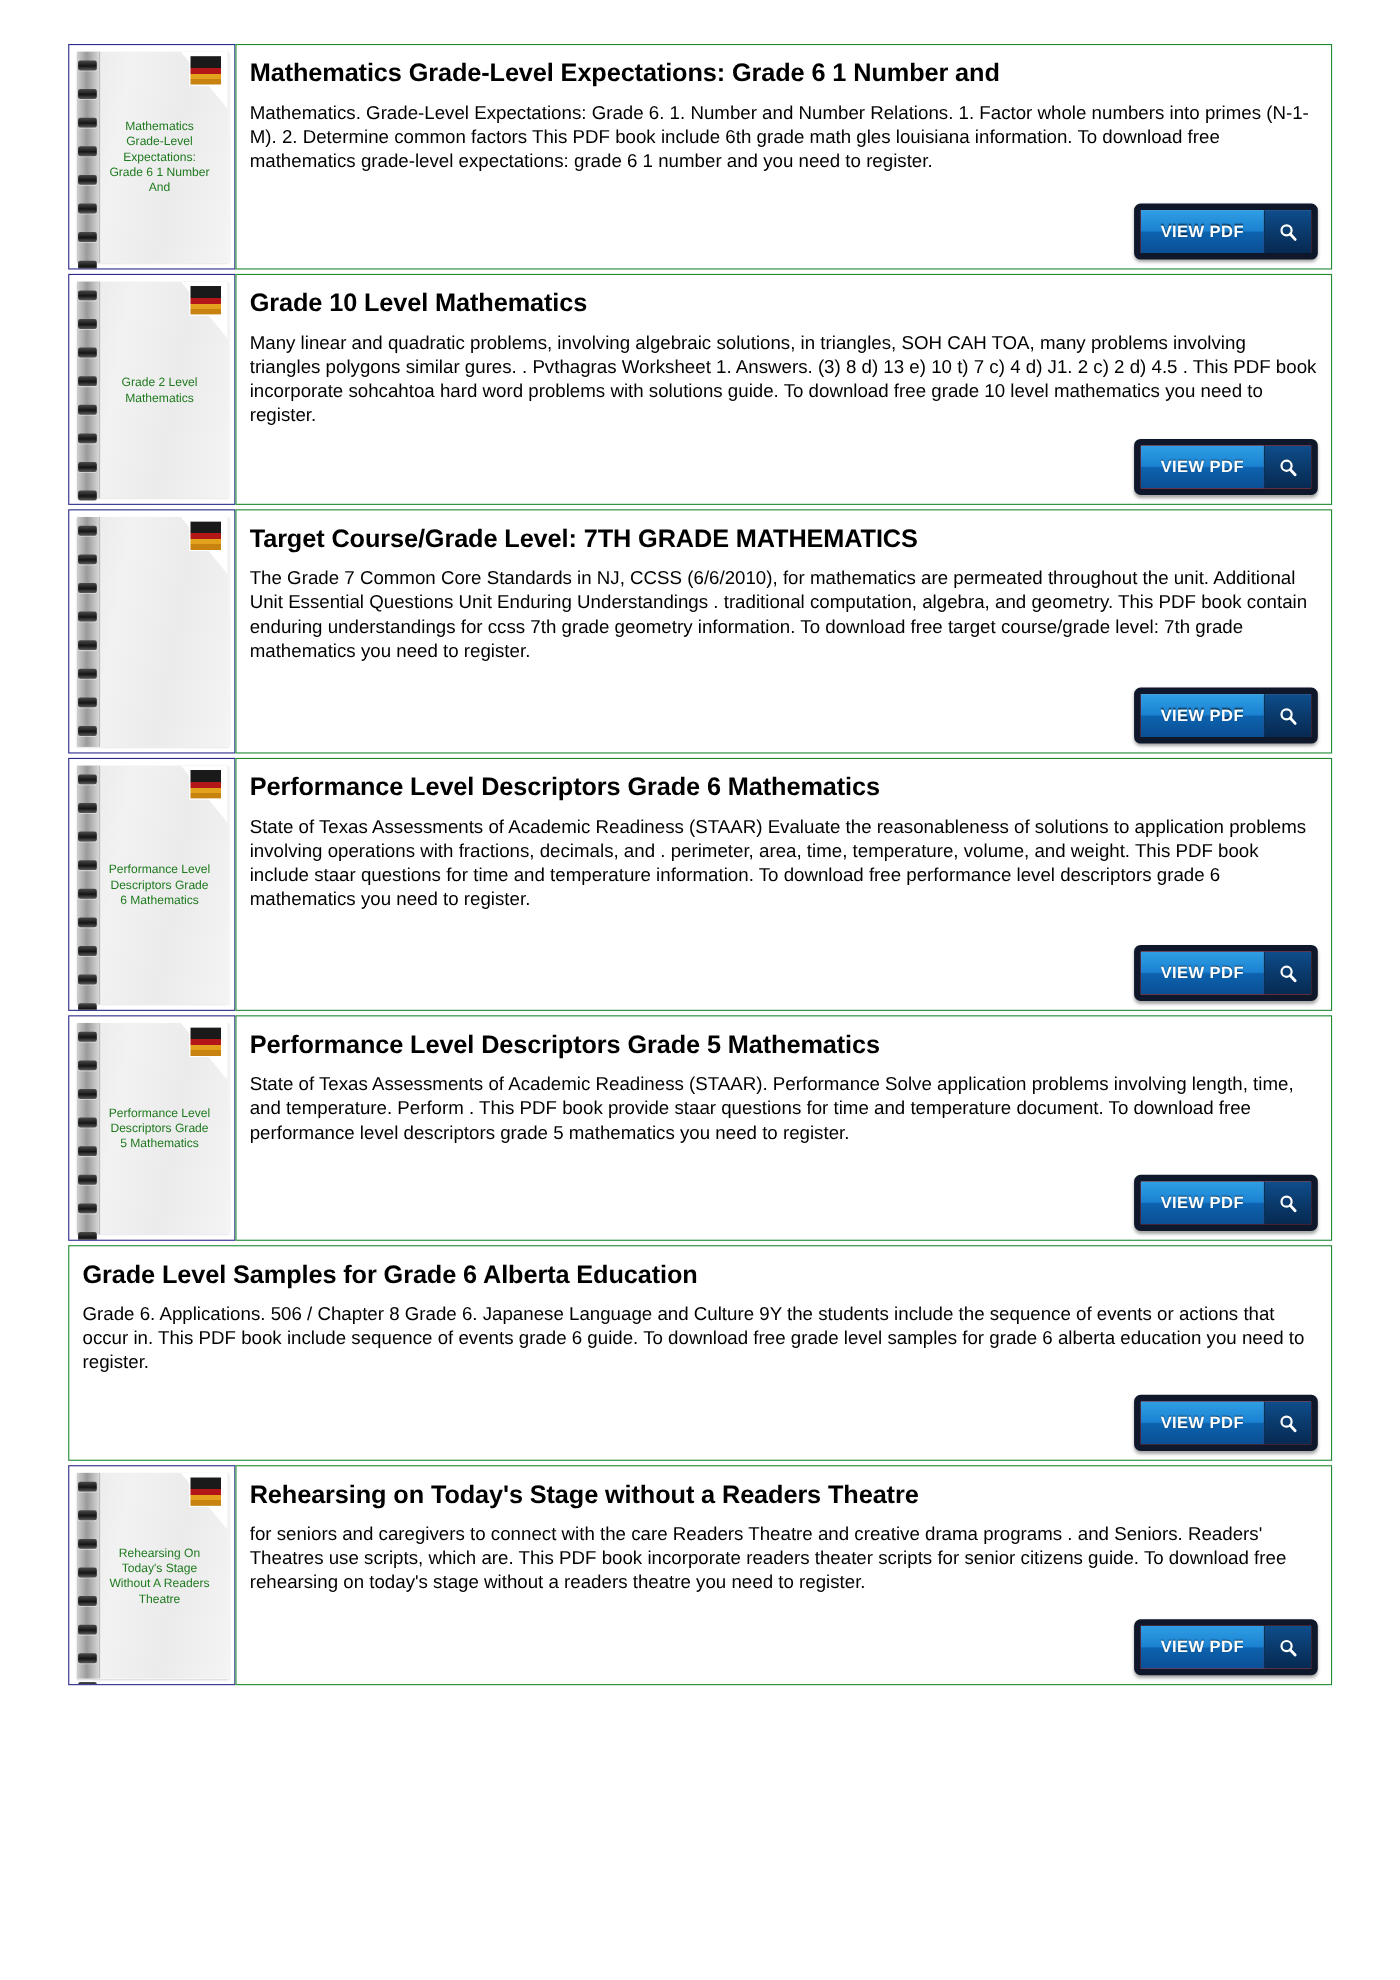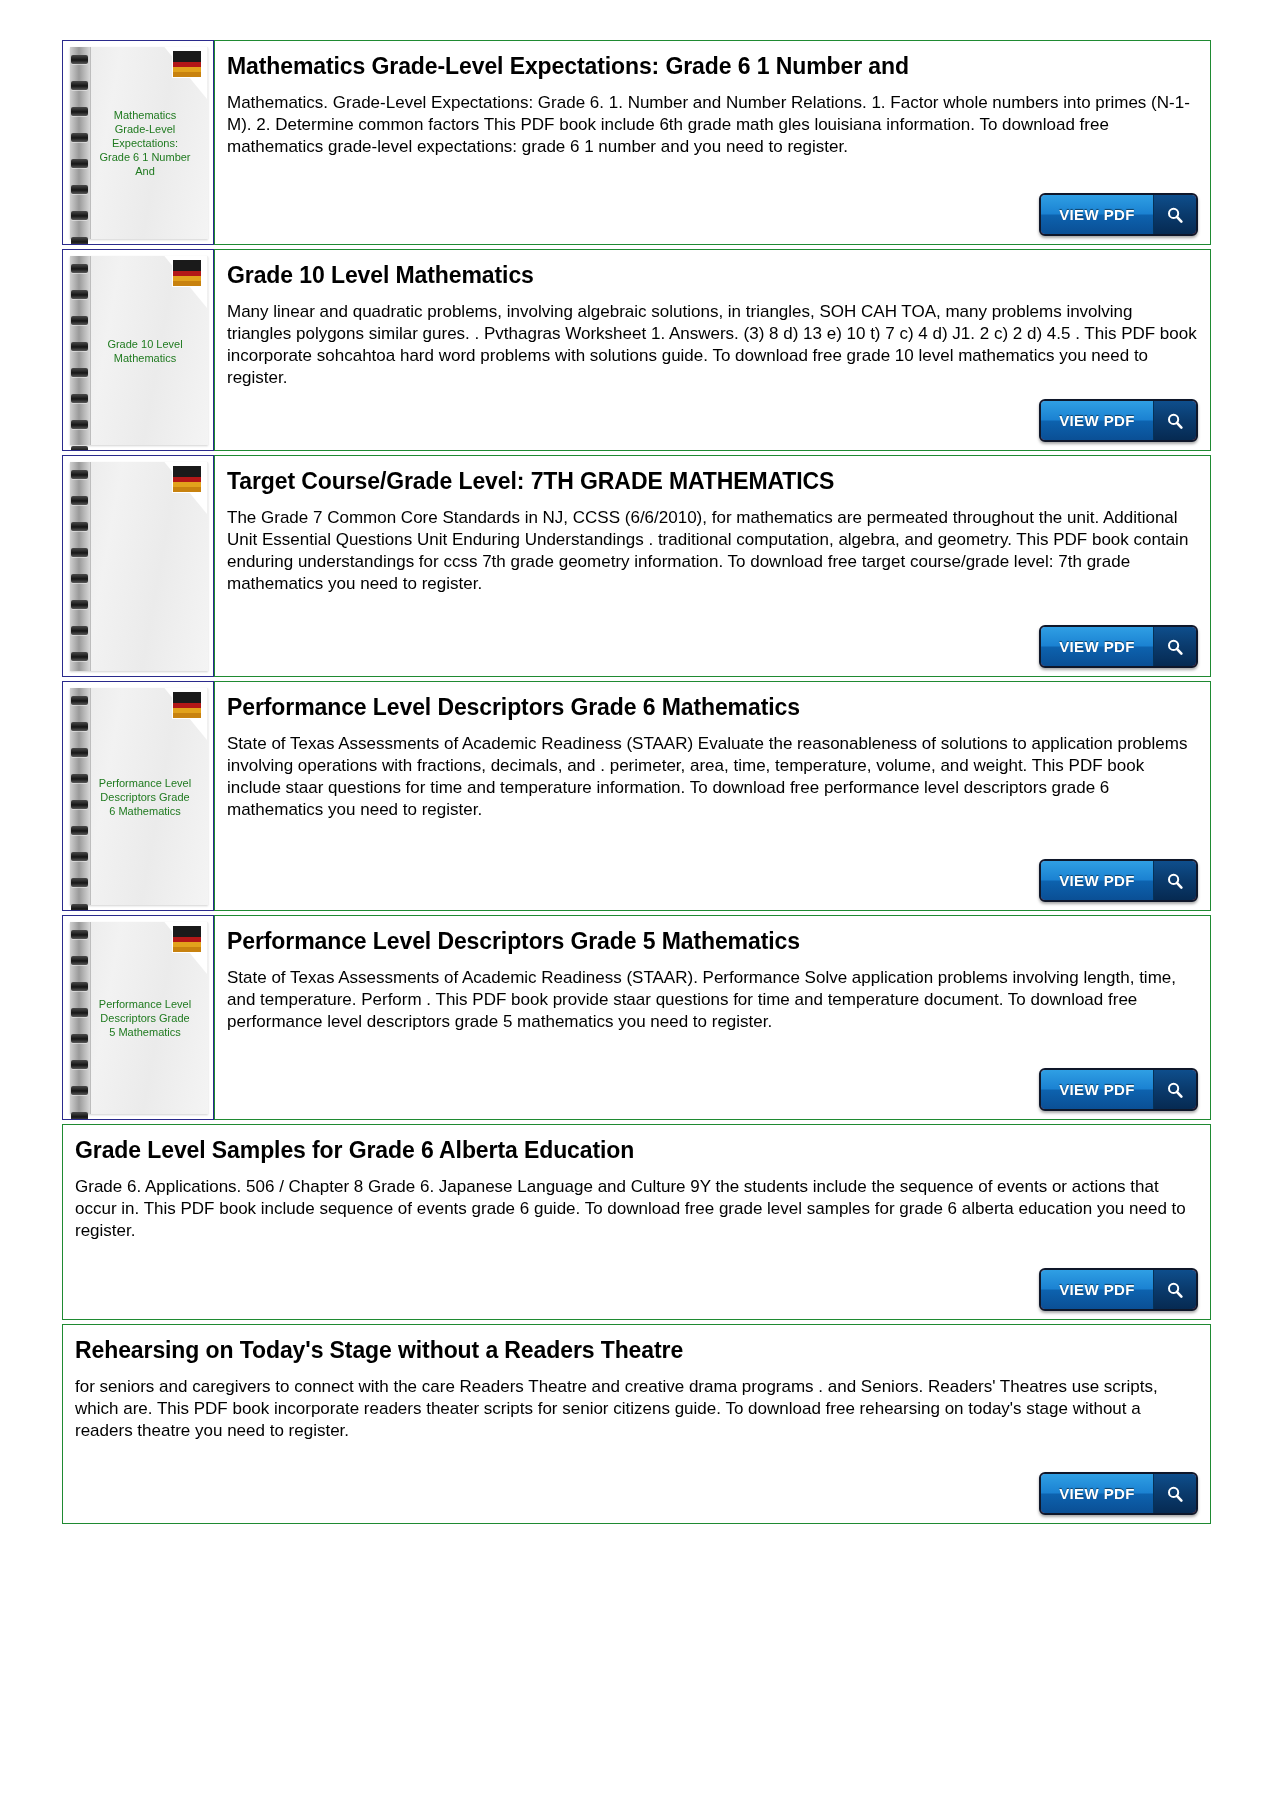--- a/index.html
+++ b/index.html
@@ -148,21 +148,21 @@
   }
 
   
   .view-pdf-btn {
     display: inline-flex;
     align-items: stretch;
     width: 155px;
     height: 39px;
     border-radius: 6px;
     overflow: hidden;
-    border: 2px solid #0f172a;
+    border: 6px solid #0f172a;
     box-shadow: 0 2px 3px rgba(0,0,0,.35), inset 0 1px 0 rgba(255,255,255,.45);
     cursor: pointer;
     background: #ef4444;
   }
   .view-pdf-btn .label {
     flex: 1 1 auto;
     display: flex;
     align-items: center;
     justify-content: center;
     color: #ffffff;
@@ -244,21 +244,21 @@
             <i style="top: 86px;"></i>
             <i style="top: 112px;"></i>
             <i style="top: 138px;"></i>
             <i style="top: 164px;"></i>
             <i style="top: 190px;"></i>
           </div>
         <div class="curl">
           <div class="sheet"></div>
           <div class="logo"></div>
         </div>
-        <div class="thumb-caption">Grade 10 Level
+        <div class="thumb-caption">Grade 2 Level
 Mathematics</div>
       </div>
     </div>
 
     <div class="content-cell" style="min-height: 200px;">
       <div class="result-title">Grade 10 Level Mathematics</div>
       <div class="result-snippet">Many linear and quadratic problems, involving algebraic solutions, in triangles, SOH CAH TOA, many problems involving triangles polygons similar gures. . Pvthagras Worksheet 1. Answers. (3) 8 d) 13 e) 10 t) 7 c) 4 d) J1. 2 c) 2 d) 4.5 . This PDF book incorporate sohcahtoa hard word problems with solutions guide. To download free grade 10 level mathematics you need to register.</div>
       <div class="btn-row">
         <div class="view-pdf-btn">
           <span class="label">VIEW PDF</span>
@@ -414,20 +414,42 @@
             </svg>
           </span>
         </div>
       </div>
     </div>
 
   </div>
 
   <div class="result-row">
 
+    <div class="thumb-cell">
+      <div class="notebook">
+        <div class="spiral">
+            <i style="top: 8px;"></i>
+            <i style="top: 34px;"></i>
+            <i style="top: 60px;"></i>
+            <i style="top: 86px;"></i>
+            <i style="top: 112px;"></i>
+            <i style="top: 138px;"></i>
+            <i style="top: 164px;"></i>
+            <i style="top: 190px;"></i>
+          </div>
+        <div class="curl">
+          <div class="sheet"></div>
+          <div class="logo"></div>
+        </div>
+        <div class="thumb-caption">Rehearsing On
+Today's Stage
+Without A Readers
+Theatre</div>
+      </div>
+    </div>
 
     <div class="content-cell" style="min-height: 200px;">
       <div class="result-title">Rehearsing on Today's Stage without a Readers Theatre</div>
       <div class="result-snippet">for seniors and caregivers to connect with the care Readers Theatre and creative drama programs . and Seniors. Readers' Theatres use scripts, which are. This PDF book incorporate readers theater scripts for senior citizens guide. To download free rehearsing on today's stage without a readers theatre you need to register.</div>
       <div class="btn-row">
         <div class="view-pdf-btn">
           <span class="label">VIEW PDF</span>
           <span class="search-sq">
             <svg width="20" height="20" viewBox="0 0 20 20" aria-hidden="true">
               <circle cx="8.6" cy="8.4" r="4.6" fill="none" stroke="#ffffff" stroke-width="2"></circle>

